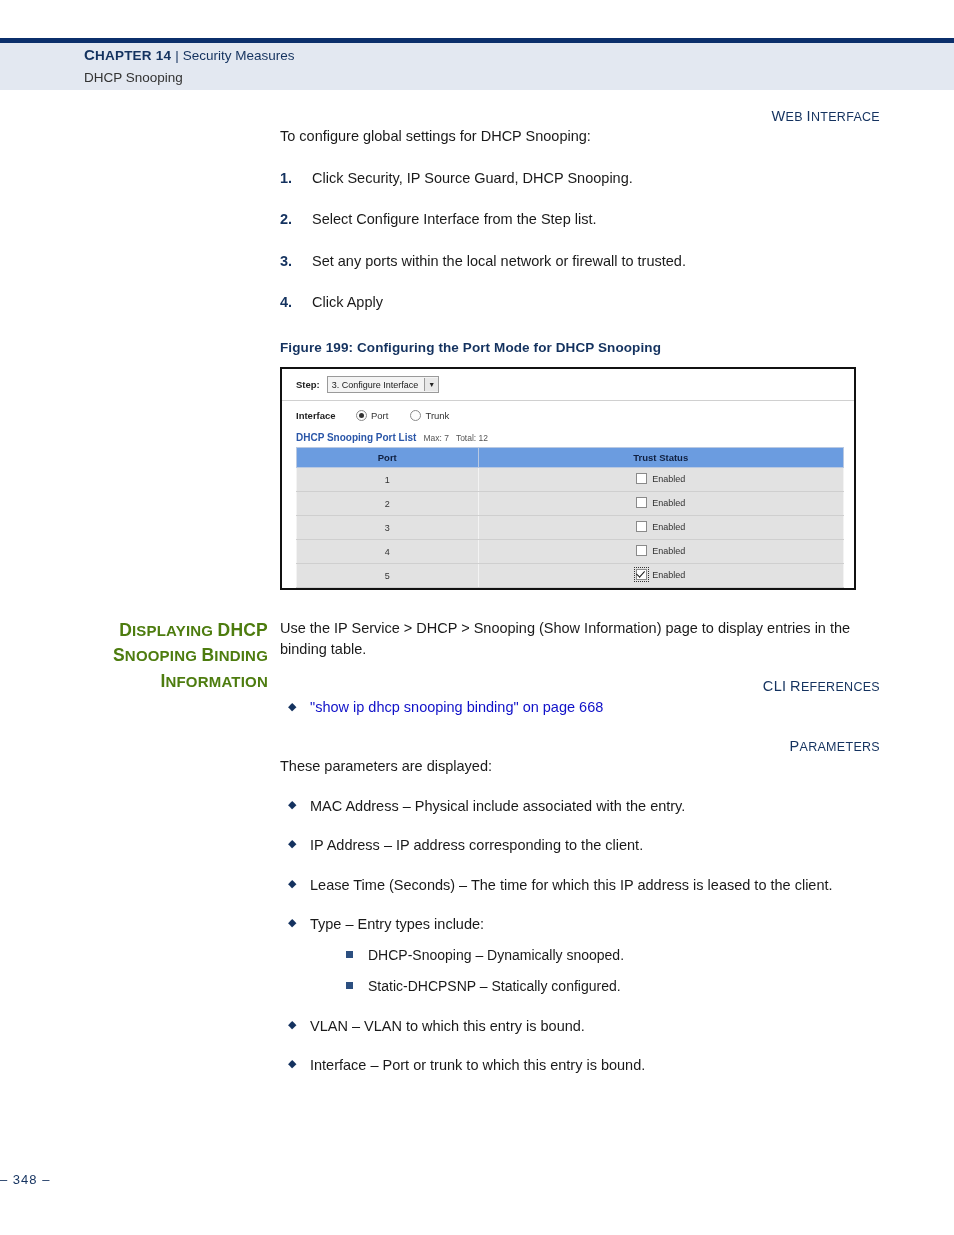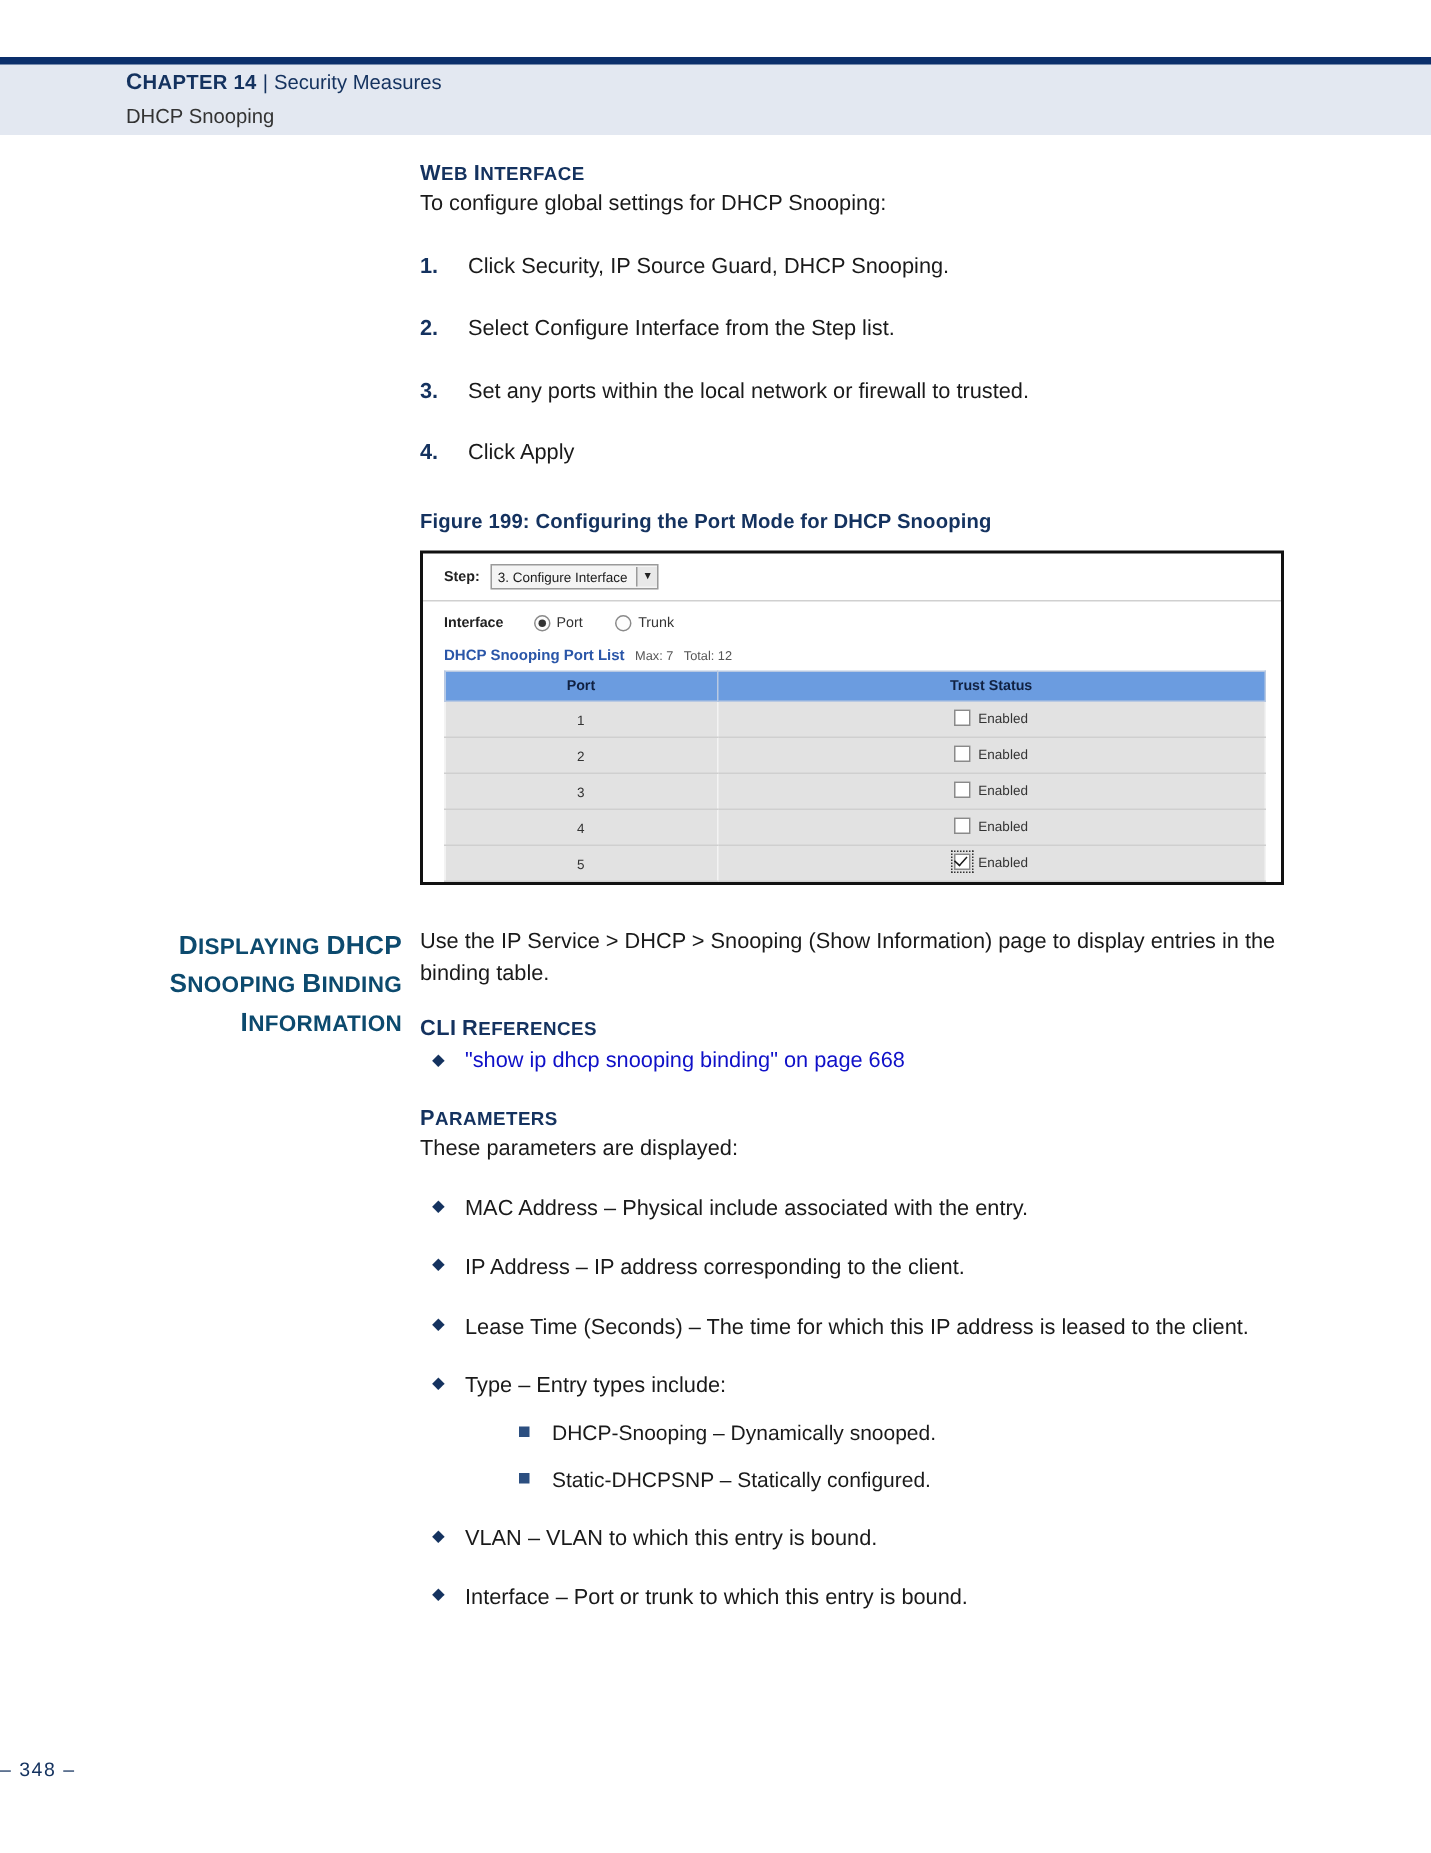--- a/index.html
+++ b/index.html
@@ -86,35 +86,36 @@
   .col-side {
     position: absolute;
     left: 60px;
     width: 208px;
     text-align: right;
   }
 
   
   .smallcaps-head {
     color: #14325f;
-    font-weight: bold;
+    font-weight: normal;
     font-size: 12.5px;
     letter-spacing: 0.3px;
     margin-bottom: 2px;
+    text-align: right;
   }
   .smallcaps-head .cap {
     font-size: 14.5px;
   }
   .body-text {
     font-size: 14.5px;
     color: #1a1a1a;
     line-height: 1.42;
   }
   .side-head {
-    color: #0c4a6e;
+    color: #4d7c0f;
     font-weight: bold;
     font-size: 15px;
     line-height: 1.45;
     letter-spacing: 0.2px;
   }
   .side-head .cap {
     font-size: 17.5px;
   }
 
   

